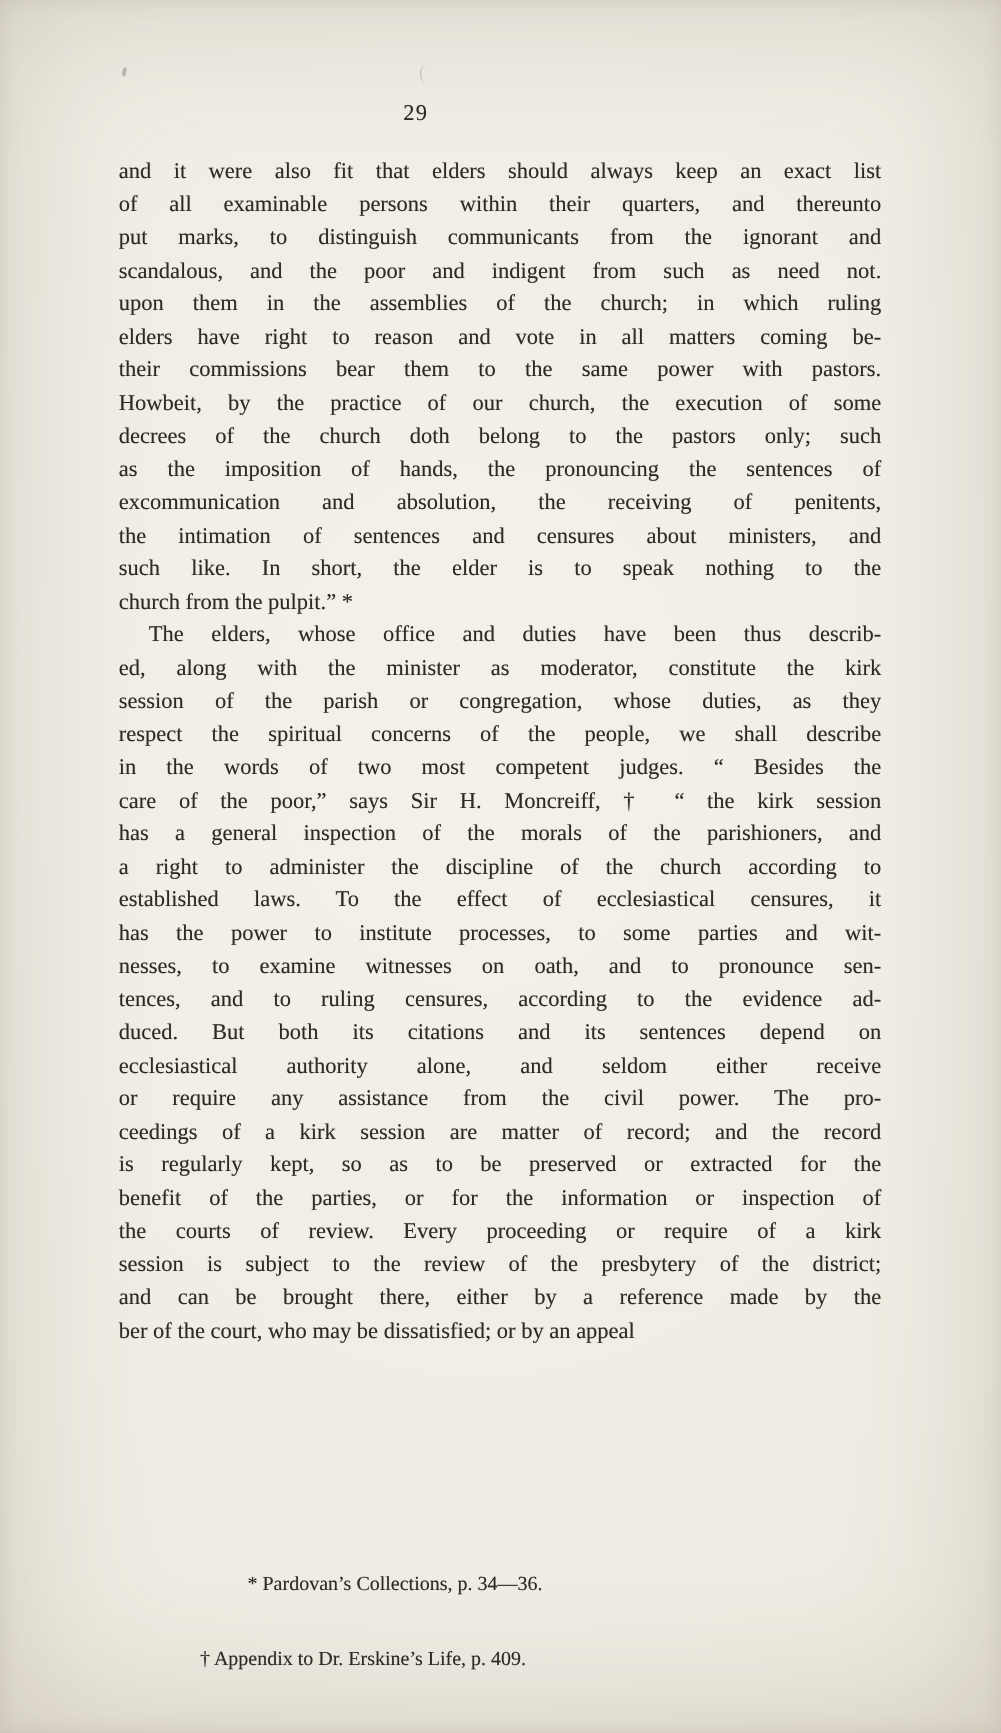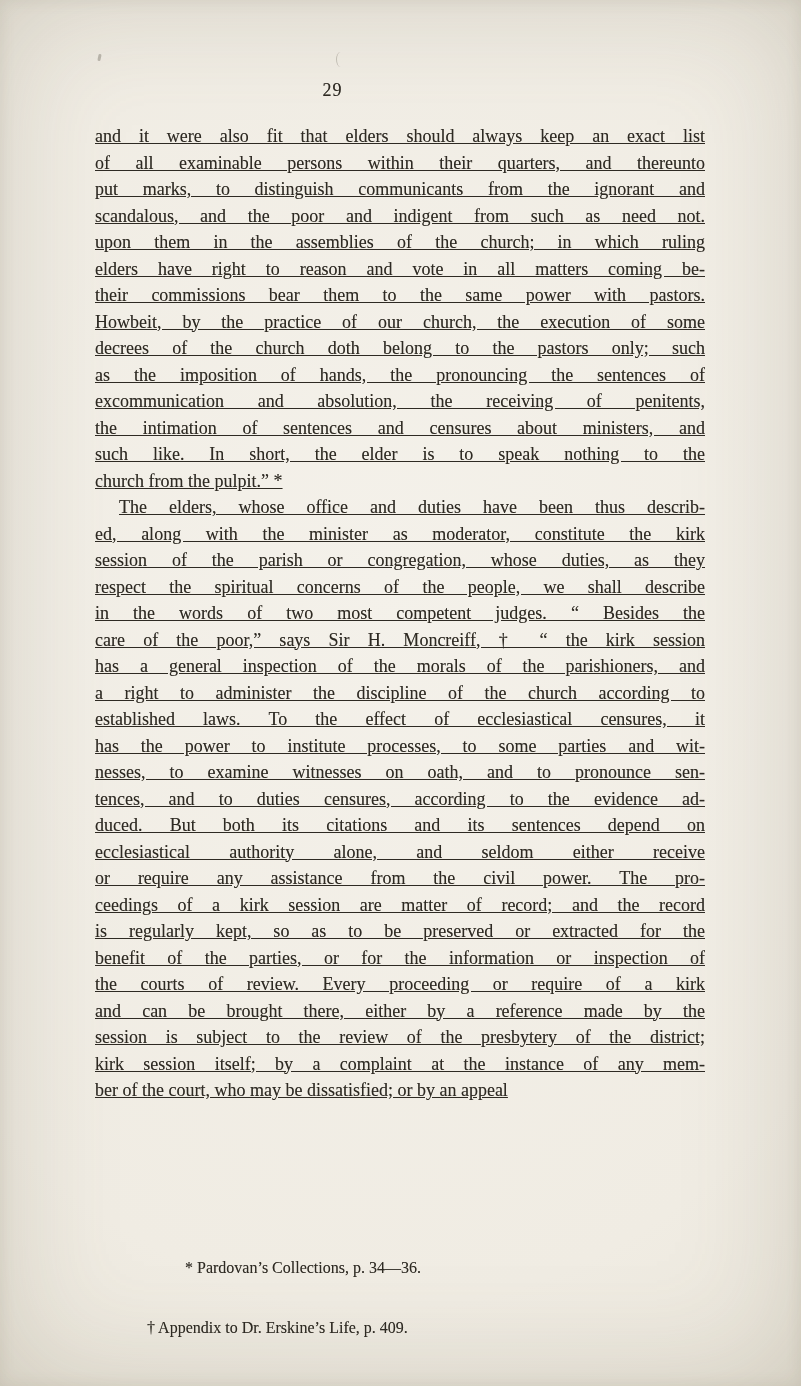--- a/index.html
+++ b/index.html
@@ -39,28 +39,27 @@
     left: 95px;
     width: 610px;
     font-size: 18px;
     line-height: 26.5px;
     text-shadow: 0 0 0.6px rgba(46, 42, 35, 0.4);
   }
   .paragraph { margin: 0; }
   .line {
     text-align: justify;
     text-align-last: justify;
-    text-decoration: underline;
   }
   .line.last { text-align-last: left; }
   .line.indent { text-indent: 24px; }
   .footnotes {
     position: absolute;
     top: 1252px;
-    left: 95px;
+    left: 108px;
     width: 610px;
     font-size: 16px;
     line-height: 32px;
     text-shadow: 0 0 0.6px rgba(46, 42, 35, 0.4);
   }
   .footnote.fn0 { padding-left: 90px; }
   .footnote.fn1 { padding-left: 52px; margin-top: 28px; }
   .artifact { position: absolute; pointer-events: none; }
   .artifact.a1 {
     left: 98px; top: 54px;
@@ -105,31 +104,30 @@
         <div class="line">ed, along with the minister as moderator, constitute the kirk</div>
         <div class="line">session of the parish or congregation, whose duties, as they</div>
         <div class="line">respect the spiritual concerns of the people, we shall describe</div>
         <div class="line">in the words of two most competent judges. “ Besides the</div>
         <div class="line">care of the poor,” says Sir H. Moncreiff, † “ the kirk session</div>
         <div class="line">has a general inspection of the morals of the parishioners, and</div>
         <div class="line">a right to administer the discipline of the church according to</div>
         <div class="line">established laws. To the effect of ecclesiastical censures, it</div>
         <div class="line">has the power to institute processes, to some parties and wit-</div>
         <div class="line">nesses, to examine witnesses on oath, and to pronounce sen-</div>
-        <div class="line">tences, and to duties censures, according to the evidence ad-</div>
+        <div class="line">tences, and to ruling censures, according to the evidence ad-</div>
         <div class="line">duced. But both its citations and its sentences depend on</div>
         <div class="line">ecclesiastical authority alone, and seldom either receive</div>
         <div class="line">or require any assistance from the civil power. The pro-</div>
         <div class="line">ceedings of a kirk session are matter of record; and the record</div>
         <div class="line">is regularly kept, so as to be preserved or extracted for the</div>
         <div class="line">benefit of the parties, or for the information or inspection of</div>
         <div class="line">the courts of review. Every proceeding or require of a kirk</div>
+        <div class="line">session is subject to the review of the presbytery of the district;</div>
         <div class="line">and can be brought there, either by a reference made by the</div>
-        <div class="line">session is subject to the review of the presbytery of the district;</div>
-        <div class="line">kirk session itself; by a complaint at the instance of any mem-</div>
         <div class="line last">ber of the court, who may be dissatisfied; or by an appeal</div>
       </div>
     </div>
   <div class="footnotes" id="footnotes">
       <div class="footnote fn0">* Pardovan’s Collections, p. 34—36.</div>
       <div class="footnote fn1">† Appendix to Dr. Erskine’s Life, p. 409.</div>
     </div>
 </div>
 
 </body></html>

